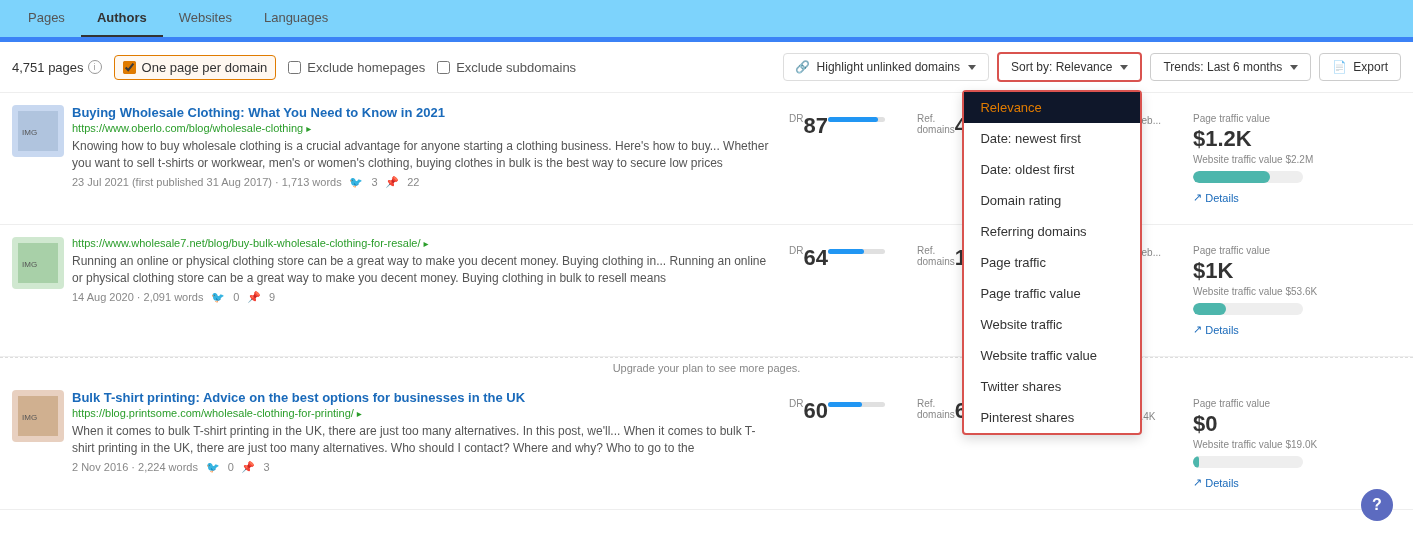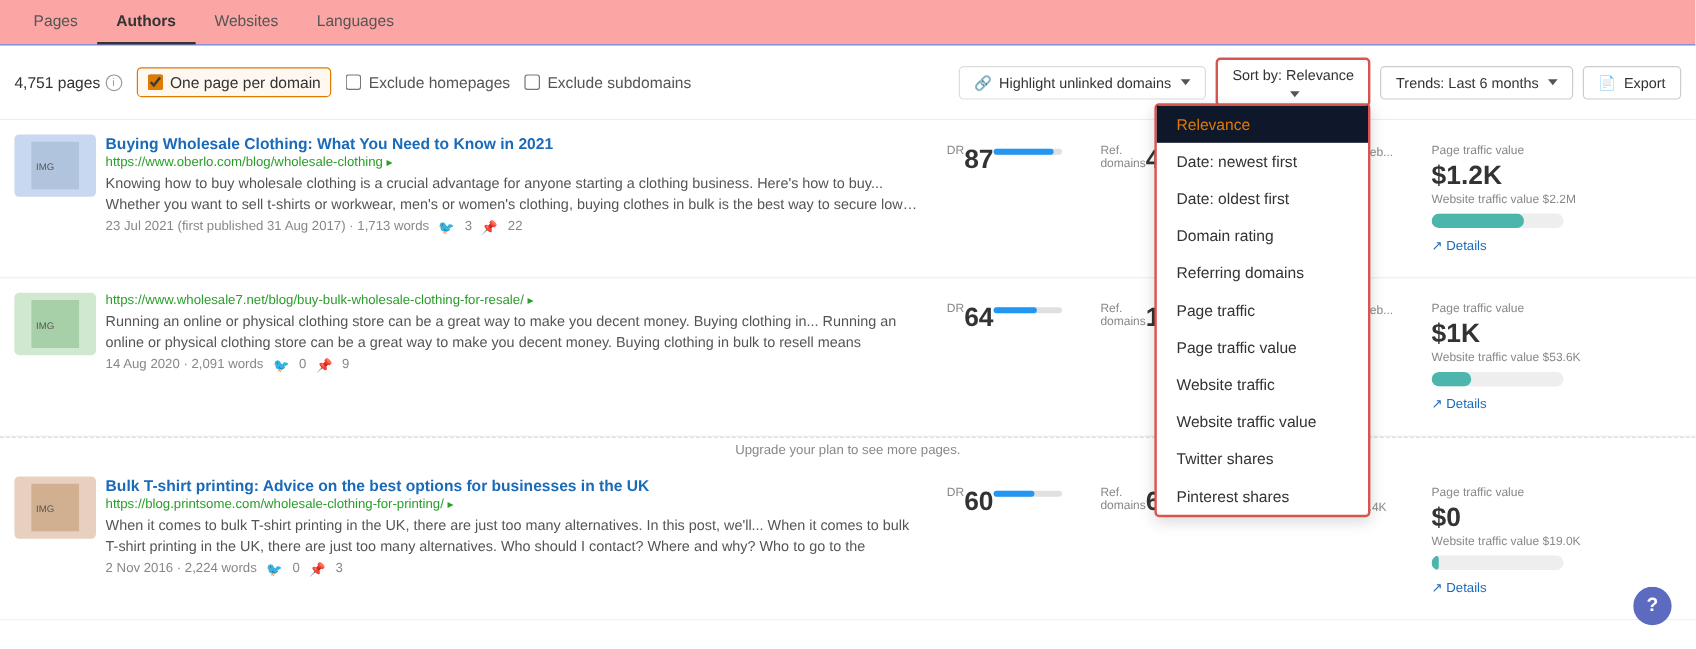--- a/index.html
+++ b/index.html
@@ -17,21 +17,21 @@
 
     .btn-highlight { display: flex; align-items: center; gap: 6px; padding: 6px 12px; border: 1px solid #ddd; border-radius: 4px; background: #fff; cursor: pointer; font-size: 12px; color: #333; }
     .btn-sort { display: flex; align-items: center; gap: 6px; padding: 6px 12px; border: 1px solid #ccc; border-radius: 4px; background: #fff; cursor: pointer; font-size: 12px; color: #333; position: relative; }
     .btn-trends { display: flex; align-items: center; gap: 6px; padding: 6px 12px; border: 1px solid #ccc; border-radius: 4px; background: #fff; cursor: pointer; font-size: 12px; color: #333; }
     .btn-export { display: flex; align-items: center; gap: 6px; padding: 6px 12px; border: 1px solid #ccc; border-radius: 4px; background: #fff; cursor: pointer; font-size: 12px; color: #333; }
     .toolbar-right { margin-left: auto; display: flex; align-items: center; gap: 8px; }
 
     .content-area { display: flex; flex-direction: column; }
 
     .result-row { display: flex; align-items: stretch; padding: 12px; border-bottom: 1px solid #eee; gap: 8px; }
-    .result-thumb { width: 68px; height: 52px; background: #e0e0e0; border-radius: 4px; flex-shrink: 0; overflow: hidden; display: flex; align-items: center; justify-content: center; }
+    .result-thumb { width: 52px; height: 52px; background: #e0e0e0; border-radius: 4px; flex-shrink: 0; overflow: hidden; display: flex; align-items: center; justify-content: center; }
     .result-main { flex: 1; min-width: 0; }
     .result-title { font-size: 13px; font-weight: 600; color: #1a6aba; text-decoration: none; display: block; margin-bottom: 2px; }
     .result-url { font-size: 11px; color: #2a9d2a; margin-bottom: 4px; display: flex; align-items: center; gap: 3px; }
     .result-snippet { font-size: 12px; color: #555; line-height: 1.4; margin-bottom: 4px; overflow: hidden; display: -webkit-box; -webkit-line-clamp: 2; -webkit-box-orient: vertical; }
     .result-meta { font-size: 11px; color: #888; display: flex; align-items: center; gap: 8px; }
     .stat-block { width: 120px; padding: 8px 12px; display: flex; flex-direction: row; justify-content: flex-start; }
     .stat-label { font-size: 10px; color: #888; margin-bottom: 2px; }
     .stat-value { font-size: 22px; font-weight: 600; color: #333; }
     .stat-bar { height: 5px; background: #e0e0e0; border-radius: 3px; margin-top: 4px; width: 80px; }
     .stat-bar-fill { height: 100%; border-radius: 3px; background: #2196f3; }
@@ -55,21 +55,21 @@
     .sort-container { position: relative; }
 
     .help-btn { position: fixed; bottom: 20px; right: 20px; width: 32px; height: 32px; background: #5c6bc0; border-radius: 50%; display: flex; align-items: center; justify-content: center; color: #fff; font-size: 16px; font-weight: 700; cursor: pointer; }
 
     .arrow-down { display: inline-block; width: 0; height: 0; border-left: 4px solid transparent; border-right: 4px solid transparent; border-top: 5px solid #555; margin-left: 2px; }
     .ext-arrow { font-size: 10px; color: #2a9d2a; }
   </style>
 </head>
 <body>
 
-<div style="display:flex; border-bottom:1px solid #3b82f6; background:#fca5a5; padding: 0 12px;">
+<div style="display:flex; border-bottom:5px solid #3b82f6; background:#7dd3fc; padding: 0 12px;">
   <div class="top-tab">Pages</div>
   <div class="top-tab active">Authors</div>
   <div class="top-tab">Websites</div>
   <div class="top-tab">Languages</div>
 </div>
 
 <div class="toolbar">
   <span class="page-count">
     <span>4,751 pages</span>
     <span class="info-icon">i</span>
@@ -91,21 +91,21 @@
   </label>
 
   <div class="toolbar-right">
     <button class="btn-highlight">
       <span>🔗</span>
       <span>Highlight unlinked domains</span>
       <span class="arrow-down"></span>
     </button>
 
     <div class="sort-container">
-      <button class="btn-sort" style="border:2px solid #d9534f;flex-direction:column;">
+      <button class="btn-sort" style="border:2px solid #d9534f;">
         <span>Sort by: Relevance</span>
         <span class="arrow-down"></span>
       </button>
 
       <div class="dropdown-overlay">
         <div class="dropdown-item active">Relevance</div>
         <div class="dropdown-item">Date: newest first</div>
         <div class="dropdown-item">Date: oldest first</div>
         <div class="dropdown-item">Domain rating</div>
         <div class="dropdown-item">Referring domains</div>

